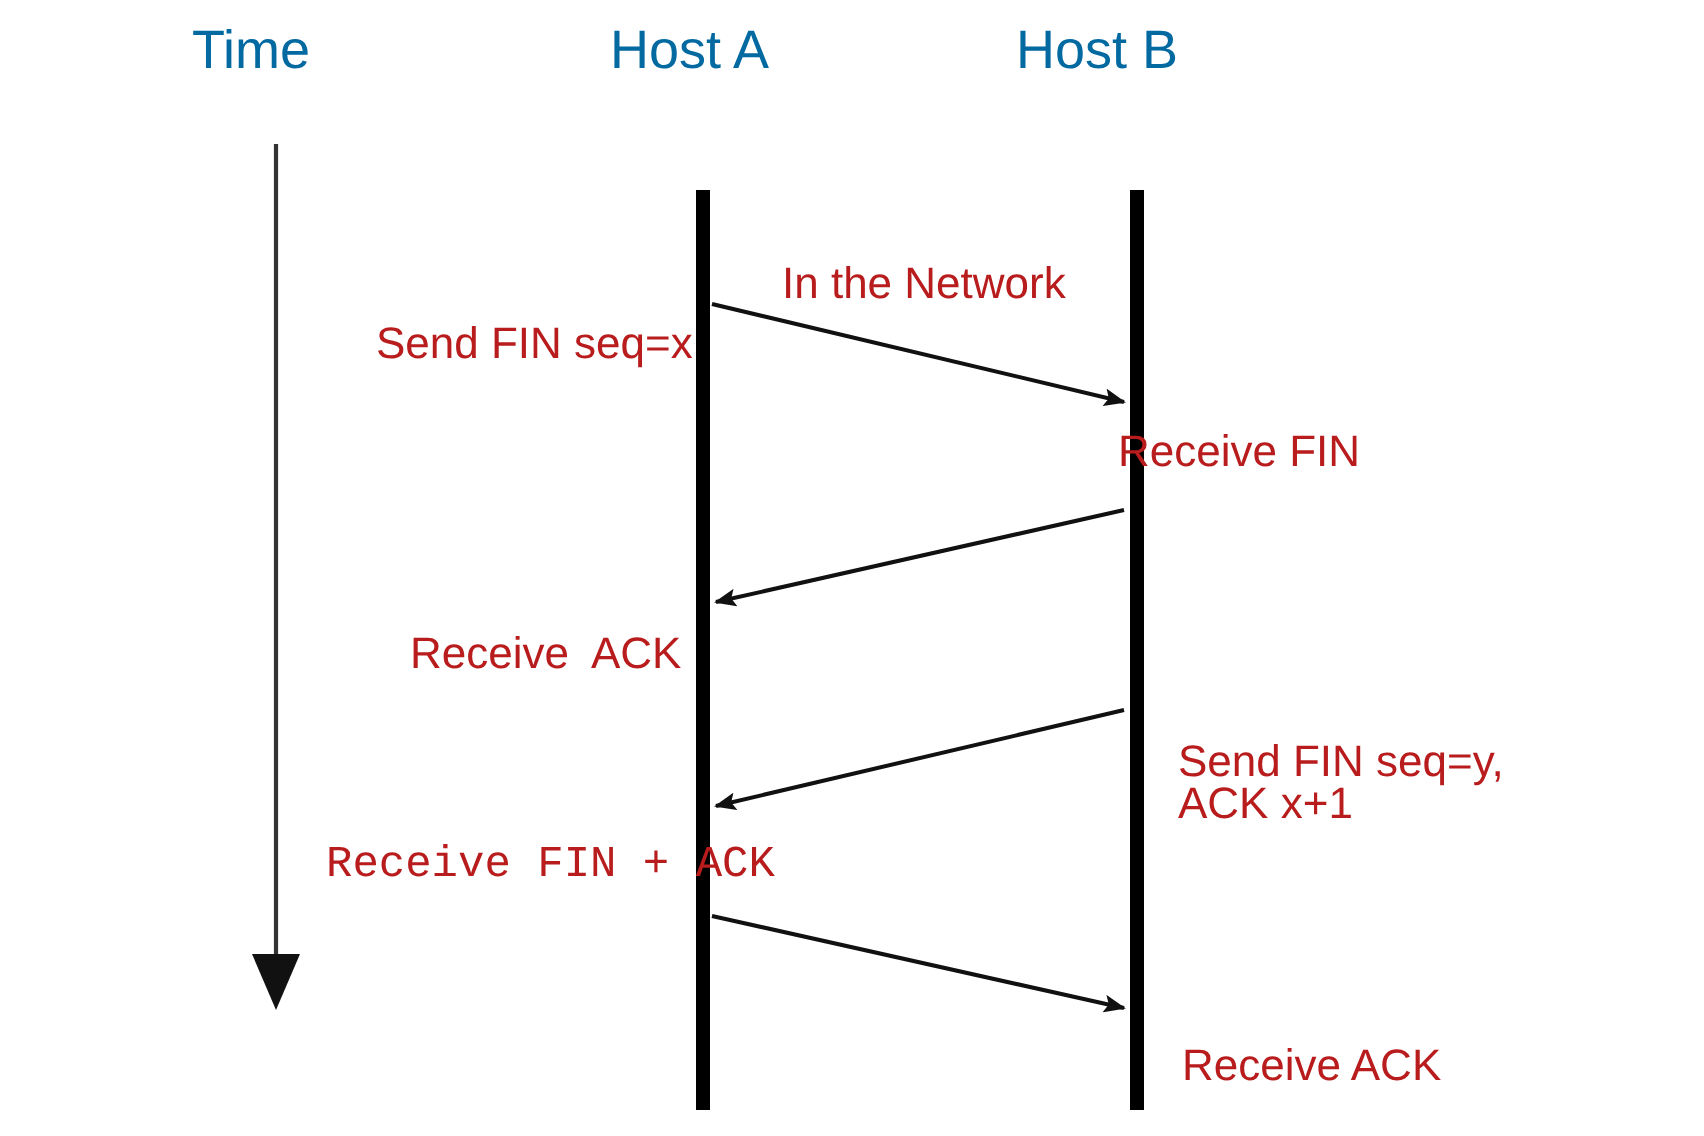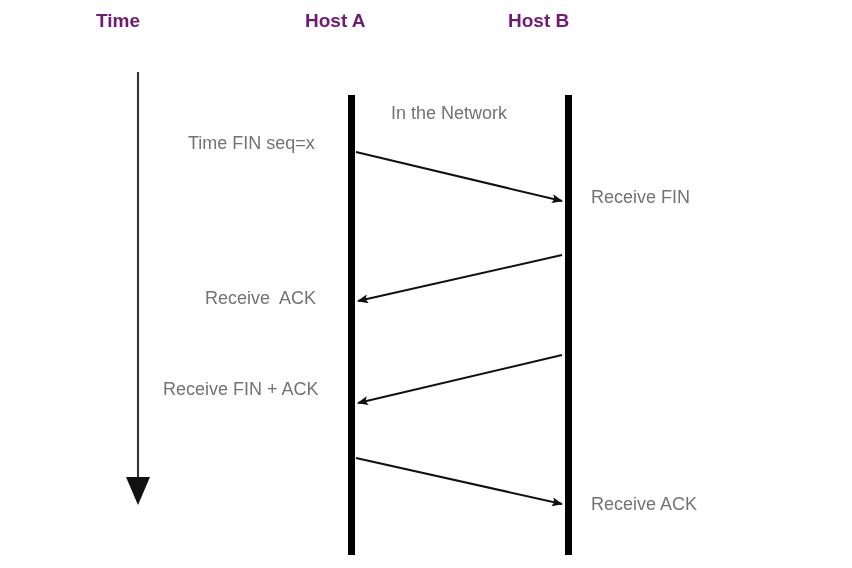--- a/index.html
+++ b/index.html
@@ -11,23 +11,23 @@
     position: relative;
     width: 852px;
     height: 568px;
     background: #ffffff;
     overflow: hidden;
     font-family: "Liberation Sans", sans-serif;
     color: #1a1a1a;
   }
   .hdr {
     position: absolute;
-    font-size: 19px;
-    font-weight: 700;
-    color: #701a75;
+    font-size: 27px;
+    font-weight: 400;
+    color: #0369a1;
     white-space: nowrap;
     letter-spacing: 0px;
   }
   #hdr-time  { left: 96px;  top: 10px; }
   #hdr-host-a{ left: 305px; top: 10px; }
   #hdr-host-b{ left: 508px; top: 10px; }
 
   .lifeline {
     position: absolute;
     width: 7px;
@@ -41,34 +41,35 @@
   #svg-layer {
     position: absolute;
     left: 0;
     top: 0;
     width: 852px;
     height: 568px;
   }
 
   .lbl {
     position: absolute;
-    font-size: 18px;
+    font-size: 22px;
     font-weight: 400;
-    color: #737373;
+    color: #b91c1c;
     white-space: pre;
     line-height: 21px;
+    margin-top: 28px;
   }
 
   #net-label      { left: 391px; top: 103px; }
   #lbl-send-fin   { left: 188px; top: 133px; }
-  #lbl-recv-fin   { left: 591px; top: 187px; text-align: right; }
+  #lbl-recv-fin   { left: 559px; top: 187px; text-align: right; }
   #lbl-send-ack1  { left: 591px; top: 243px; }
   #lbl-recv-ack   { left: 205px; top: 288px; }
   #lbl-send-fin2  { left: 589px; top: 342px; }
-  #lbl-recv-finack{ left: 163px; top: 379px; }
+  #lbl-recv-finack{ left: 163px; top: 394px; font-family: Liberation Mono, monospace; }
   #lbl-send-ack2  { left: 197px; top: 444px; }
   #lbl-recv-ack2  { left: 591px; top: 494px; }
 </style>
 </head>
 <body>
 
 <div id="canvas">
 
   <div class="hdr" id="hdr-time">Time</div>
   <div class="hdr" id="hdr-host-b">Host B</div>
@@ -96,19 +97,21 @@
 
     <line x1="562" y1="255" x2="358" y2="301" stroke="#111111" stroke-width="2" marker-end="url(#ah)"></line>
 
     <line x1="562" y1="355" x2="358" y2="403" stroke="#111111" stroke-width="2" marker-end="url(#ah)"></line>
 
     <line x1="356" y1="458" x2="562" y2="504" stroke="#111111" stroke-width="2" marker-end="url(#ah)"></line>
   </svg>
 
   <div class="lbl" id="net-label">In the Network</div>
 
-  <div class="lbl" id="lbl-send-fin">Time FIN seq=x</div>
+  <div class="lbl" id="lbl-send-fin">Send FIN seq=x</div>
   <div class="lbl" id="lbl-recv-fin">Receive FIN</div>
   <div class="lbl" id="lbl-recv-ack">Receive  ACK</div>
+  <div class="lbl" id="lbl-send-fin2">Send FIN seq=y,
+ACK x+1</div>
   <div class="lbl" id="lbl-recv-finack">Receive FIN + ACK</div>
   <div class="lbl" id="lbl-recv-ack2">Receive ACK</div>
 
 </div>
 
 </body></html>

